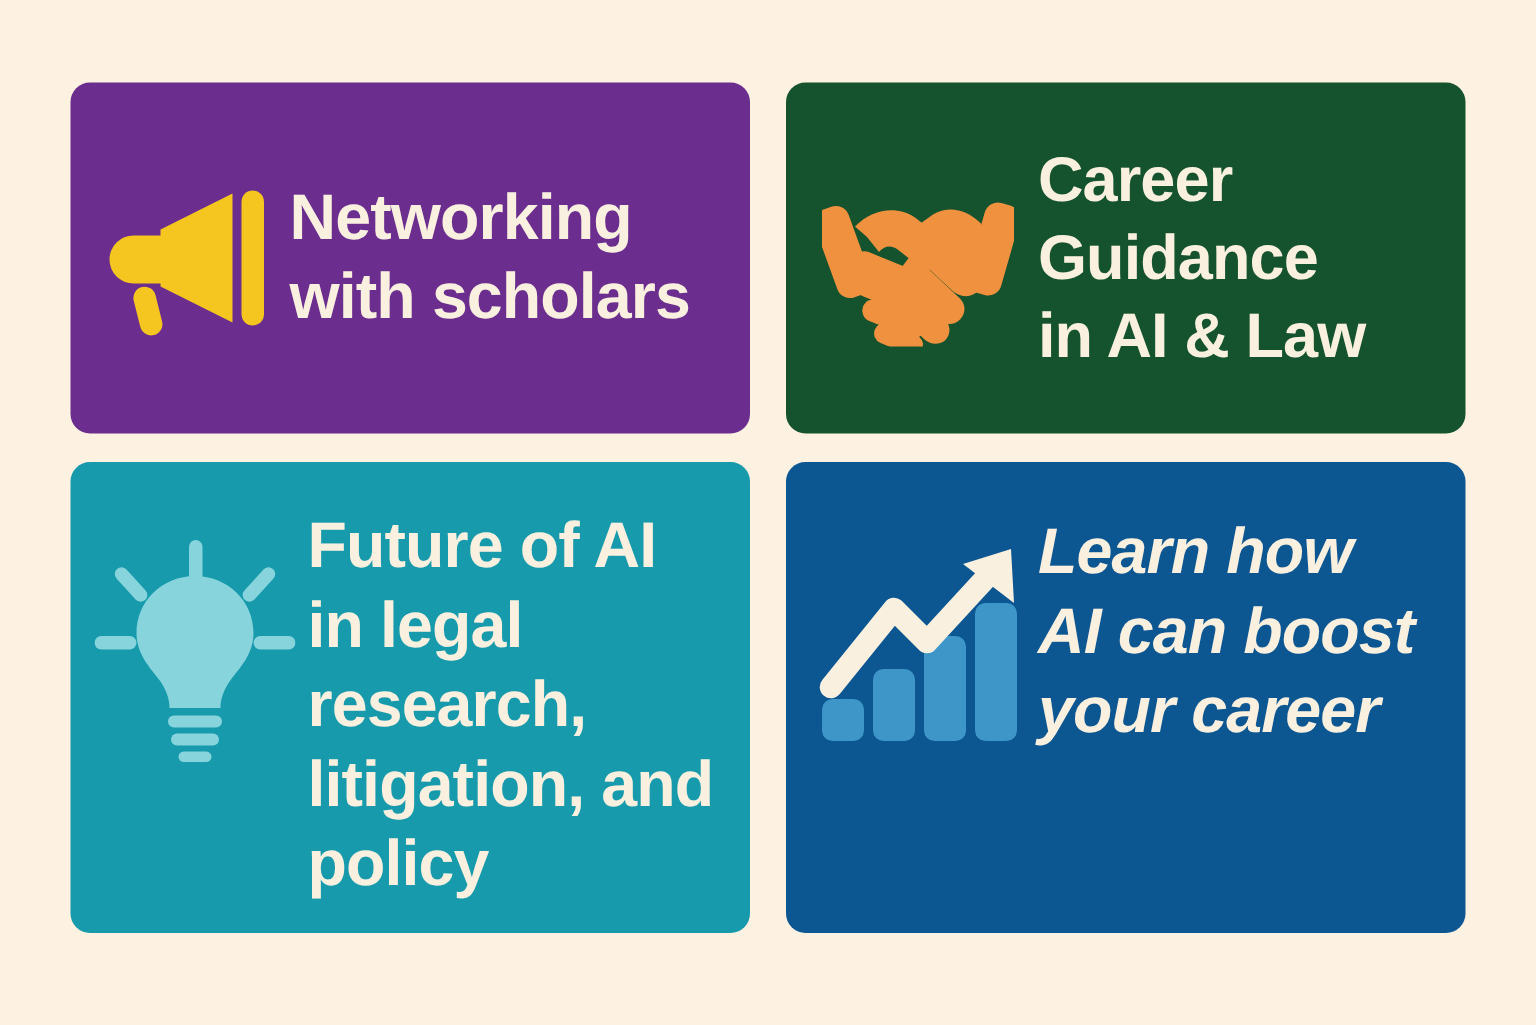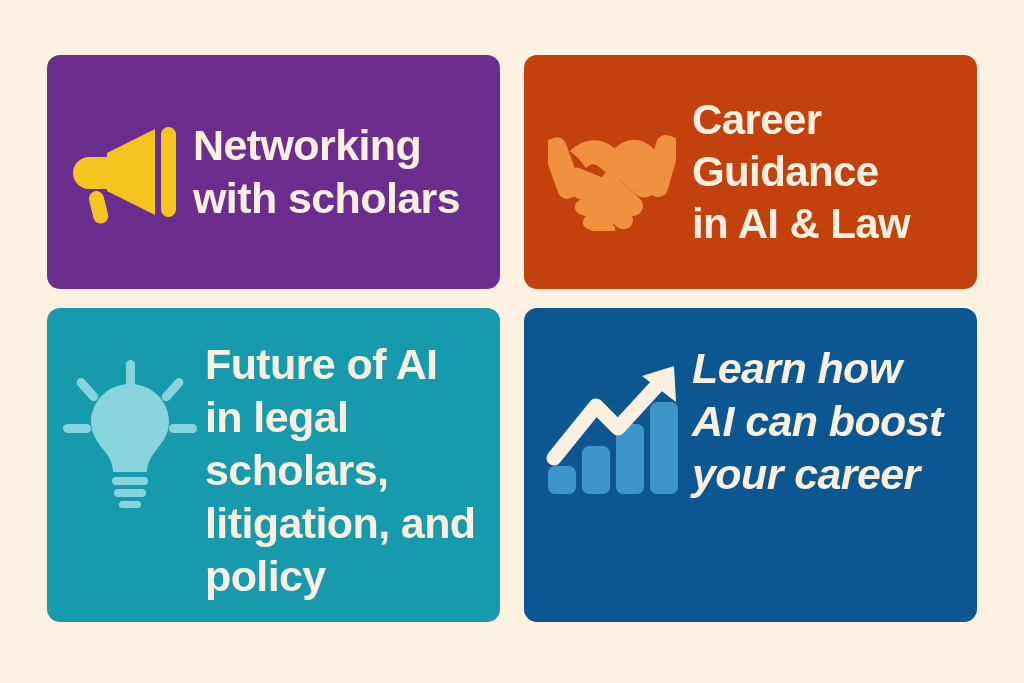--- a/index.html
+++ b/index.html
@@ -61,21 +61,21 @@
   
   .card-networking {
     background: #6B2D8E;
     padding: 0 14px 0 22px;
   }
   .card-networking .card-icon { width: 118px; height: 118px; }
   .card-networking .card-text { margin-left: 6px; }
 
   
   .card-career {
-    background: #c2410c;
+    background: #14532d;
     padding: 0 14px 0 24px;
   }
   .card-career .card-icon { width: 128px; height: 118px; }
   .card-career .card-text { margin-left: 16px; font-size: 42px; line-height: 52px; }
 
   
   .card-future {
     background: #169AAC;
     padding: 0 10px 0 16px;
   }
@@ -166,21 +166,21 @@
             <path d="M67 26 C45 26 28 43 28 64 C28 78 37 87 43 95 C48 102 50 108 50 114 L84 114 C84 108 86 102 91 95 C97 87 106 78 106 64 C106 43 89 26 67 26 Z"></path>
 
             <rect x="49" y="119" width="36" height="8" rx="4"></rect>
             <rect x="51" y="131" width="32" height="8" rx="4"></rect>
             <rect x="56" y="143" width="22" height="7" rx="3.5"></rect>
           </g>
         </svg>
       </div>
       <div class="card-text">Future of AI
 in legal
-scholars,
+research,
 litigation, and
 policy</div>
     </div>
 
     <div class="card card-learn">
       <div class="card-icon">
         <svg viewBox="0 0 134 136" width="134" height="136" aria-hidden="true">
           <g fill="#3E96C8">
             <rect x="2" y="108" width="28" height="28" rx="7"></rect>
             <rect x="36" y="88" width="28" height="48" rx="7"></rect>

